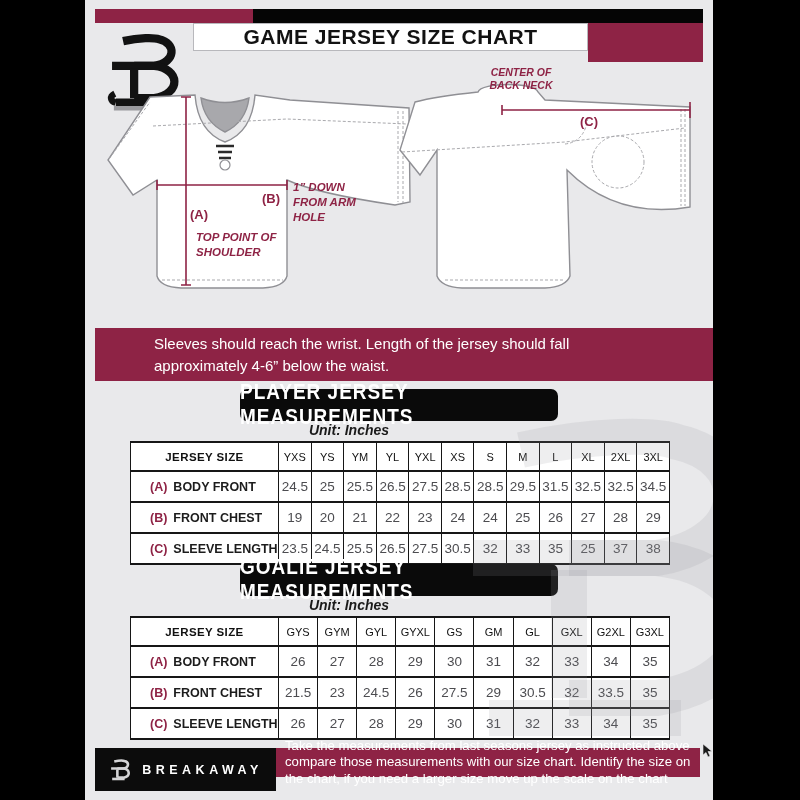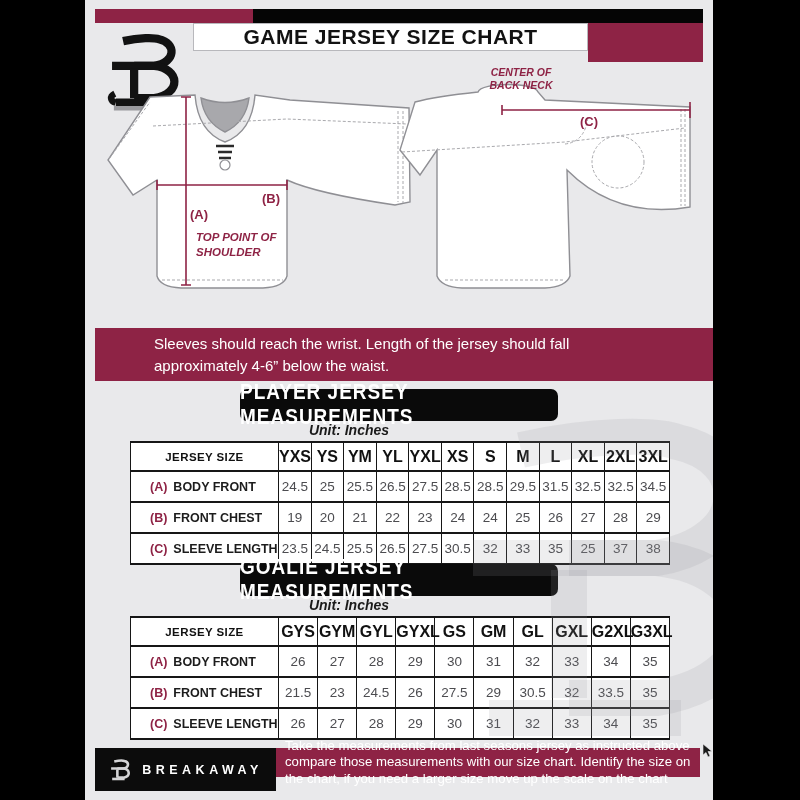--- a/index.html
+++ b/index.html
@@ -45,21 +45,21 @@
   .unit-goalie{top:597px;}
 
   
   .tablewrap{position:absolute;left:45px;width:540px;}
   .table-player{top:441px;}
   .table-goalie{top:616px;}
   table{border-collapse:collapse;table-layout:fixed;width:540px;background:#fff;}
   th,td{border:2px solid #161616;border-left-width:1px;border-right-width:1px;
         text-align:center;padding:0;height:27px;}
   tbody td{height:29px;}
-  th{font-size:16px;font-weight:bold;color:#111;}
+  th{font-size:11px;font-weight:normal;color:#111;}
   th.size-label{font-size:11.5px;letter-spacing:.4px;font-weight:bold;}
   td.row-label{text-align:left;padding-left:19px;font-size:12.5px;font-weight:bold;color:#1c1c1c;}
   td.row-label .tag{color:#8e2345;font-weight:800;margin-right:6px;}
   td.val{font-size:13.5px;color:#4c4c50;}
 
   
   .footer-black{position:absolute;left:10px;top:748px;width:181px;height:43px;background:#0c0c0c;
                 display:flex;align-items:center;justify-content:center;gap:8px;}
   .footer-black .brand{color:#fff;font-size:12.5px;font-weight:bold;letter-spacing:4.5px;}
   .footer-note{position:absolute;left:191px;top:748px;width:424px;height:29px;background:#8e2345;
@@ -139,20 +139,21 @@
         </g>
 
         <g stroke="#8e2345" stroke-width="1.6" fill="none">
           <path d="M417,48 L605,48 M417,43 L417,53 M605,40 L605,56"></path>
         </g>
       </svg>
       <div class="anno center-back">CENTER OF BACK NECK</div>
       <div class="anno tag a-tag">(A)</div>
       <div class="anno a-note">TOP POINT OF SHOULDER</div>
       <div class="anno tag b-tag">(B)</div>
+      <div class="anno b-note">1” DOWN FROM ARM HOLE</div>
       <div class="anno tag c-tag">(C)</div>
     </div>
 
     <div class="note-banner">
       <span>Sleeves should reach the wrist. Length of the jersey should fall approximately 4-6” below the waist.</span>
     </div>
 
     <div class="section-banner banner-player">
       <span>PLAYER JERSEY MEASUREMENTS</span>
     </div>

